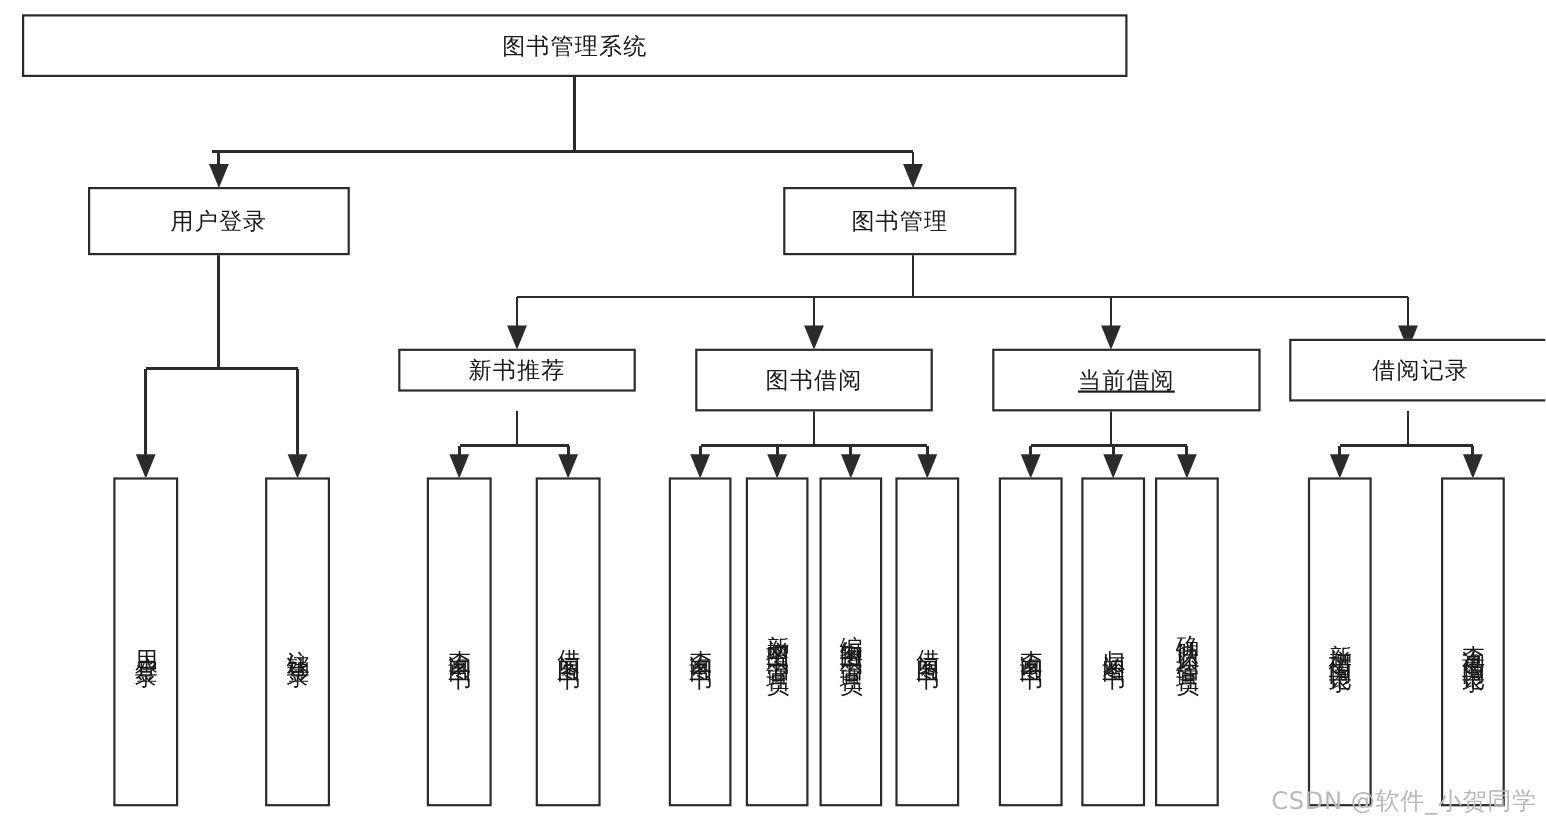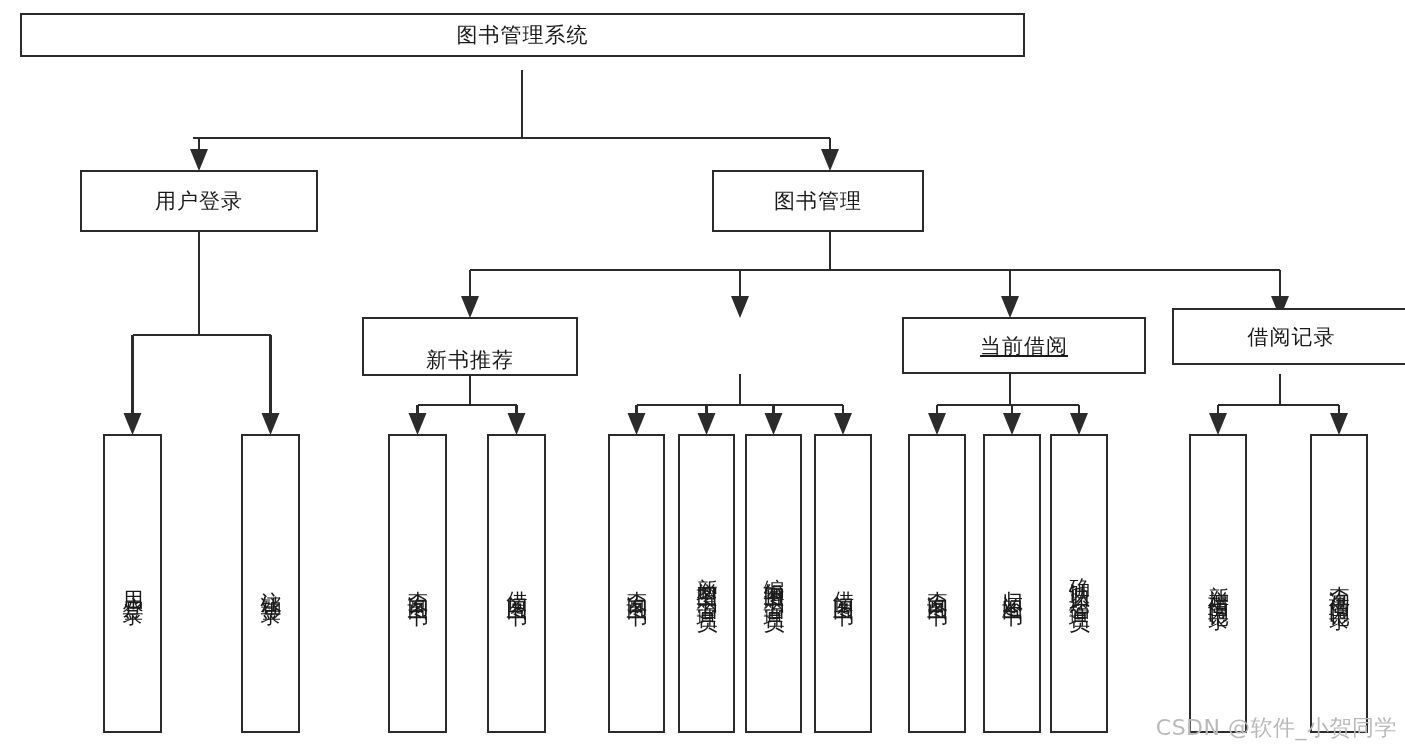--- a/index.html
+++ b/index.html
@@ -116,33 +116,36 @@
       <line x1="1079" y1="405" x2="1079" y2="415" stroke="#2b2b2b" stroke-width="2.6" shape-rendering="crispEdges"></line>
       <polygon points="1070,413 1088,413 1079,435" fill="#2b2b2b"></polygon>
       <line x1="1280" y1="374" x2="1280" y2="405" stroke="#2b2b2b" stroke-width="2.6" shape-rendering="crispEdges"></line>
       <line x1="1218" y1="405" x2="1339" y2="405" stroke="#2b2b2b" stroke-width="2.6" shape-rendering="crispEdges"></line>
       <line x1="1218" y1="405" x2="1218" y2="415" stroke="#2b2b2b" stroke-width="2.6" shape-rendering="crispEdges"></line>
       <polygon points="1209,413 1227,413 1218,435" fill="#2b2b2b"></polygon>
       <line x1="1339" y1="405" x2="1339" y2="415" stroke="#2b2b2b" stroke-width="2.6" shape-rendering="crispEdges"></line>
       <polygon points="1330,413 1348,413 1339,435" fill="#2b2b2b"></polygon>
     </svg>
 
-  <div class="node h" style="left:20px;top:13px;width:1005px;height:44px;">
+  <div class="node h" style="left:20px;top:13px;width:1005px;height:57px;">
     <span>图书管理系统</span>
   </div>
 
   <div class="node h" style="left:80px;top:170px;width:238px;height:62px;">
     <span>用户登录</span>
   </div>
   <div class="node h" style="left:712px;top:170px;width:212px;height:62px;">
     <span>图书管理</span>
   </div>
 
-  <div class="node h" style="left:362px;top:317px;width:216px;height:59px;align-items:flex-end;">
+  <div class="node h" style="left:362px;top:317px;width:216px;height:39px;">
     <span>新书推荐</span>
+  </div>
+  <div class="node h" style="left:632px;top:317px;width:216px;height:57px;">
+    <span>图书借阅</span>
   </div>
   <div class="node h" style="left:902px;top:317px;width:244px;height:57px;text-decoration:underline;">
     <span>当前借阅</span>
   </div>
   <div class="node h" style="left:1172px;top:308px;width:239px;height:57px;">
     <span>借阅记录</span>
   </div>
 
   <div class="node v" style="left:103px;top:434px;width:59px;height:299px;">
     <span class="vtext">用户登录</span>

